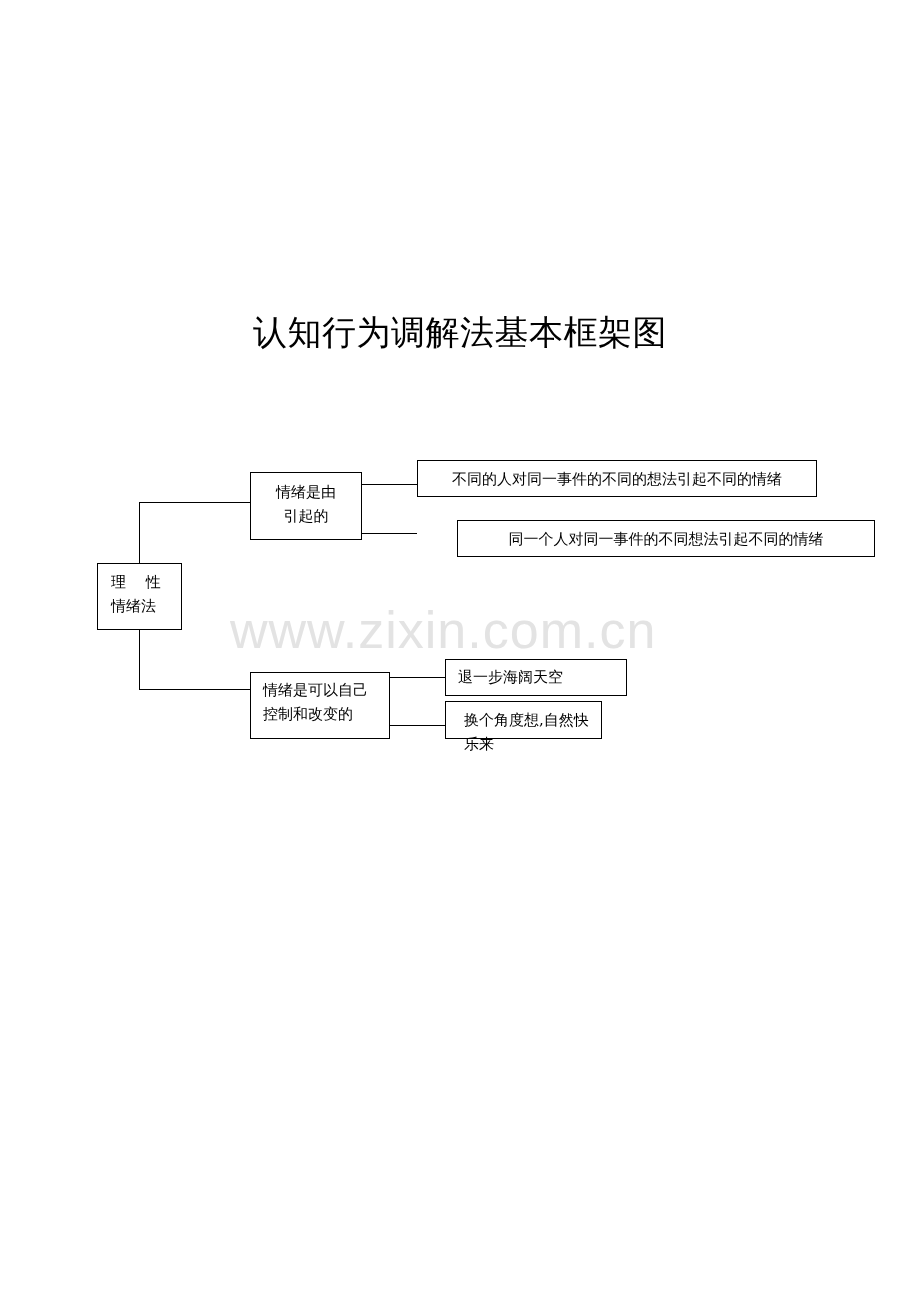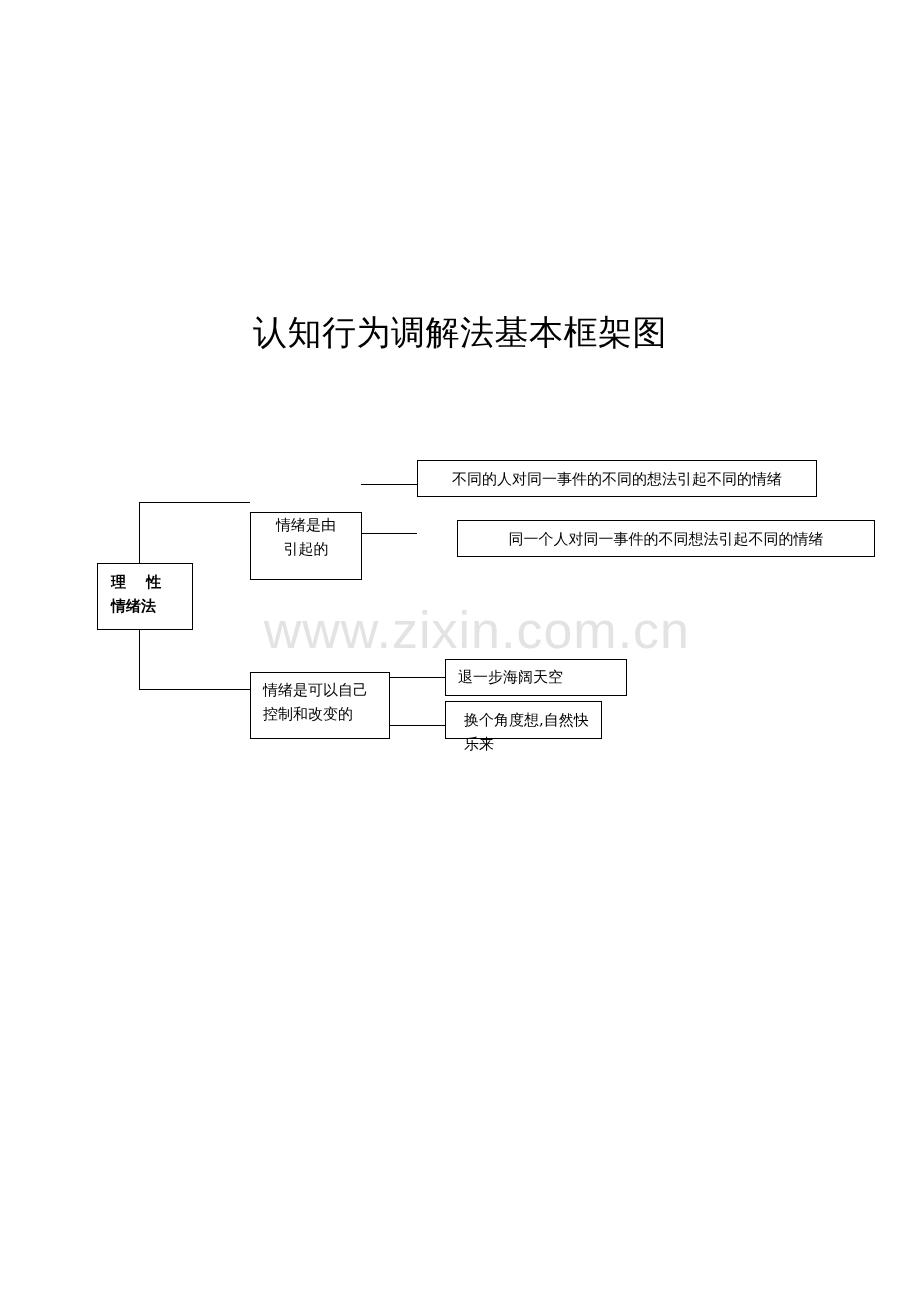--- a/index.html
+++ b/index.html
@@ -4,21 +4,21 @@
   <style>
     html, body { margin:0; padding:0; }
     body { width:920px; height:1302px; background:#ffffff; position:relative; overflow:hidden;
       font-family:"DejaVu Serif","Liberation Serif",serif; color:#000; }
     .title { position:absolute; left:0; width:920px; top:310px; text-align:center; font-size:34px; letter-spacing:0.5px; }
     .box { position:absolute; border:1px solid #000; box-sizing:border-box; background:#fff; font-size:15px; line-height:24px; }
     .line { position:absolute; background:#000; }
     .h { height:1px; }
     .v { width:1px; }
     .center { display:flex; align-items:center; justify-content:center; text-align:center; }
-    .watermark { position:absolute; left:230px; top:600px; width:460px; text-align:right;
+    .watermark { position:absolute; left:230px; top:600px; width:460px; text-align:left;
       font-family:"Liberation Sans","DejaVu Sans",sans-serif; font-size:52px; color:#e3e3e3; letter-spacing:1px; }
     .root-text { padding:6px 0 0 13px; }
     .root-line1 { display:block; word-spacing:0; }
   </style>
 </head>
 <body>
 
 <div class="title">认知行为调解法基本框架图</div>
 
 <div class="watermark">www.zixin.com.cn</div>
@@ -26,26 +26,26 @@
 <div class="line v" style="left:139px; top:502px; height:61px;"></div>
 <div class="line h" style="left:139px; top:502px; width:111px;"></div>
 <div class="line v" style="left:139px; top:629px; height:61px;"></div>
 <div class="line h" style="left:139px; top:689px; width:111px;"></div>
 
 <div class="line h" style="left:361px; top:484px; width:56px;"></div>
 <div class="line h" style="left:361px; top:533px; width:56px;"></div>
 <div class="line h" style="left:389px; top:677px; width:56px;"></div>
 <div class="line h" style="left:389px; top:725px; width:56px;"></div>
 
-<div class="box root-text" style="left:97px; top:563px; width:96px; height:67px;font-weight:bold;">
+<div class="box root-text" style="left:97px; top:563px; width:85px; height:67px;">
   <span class="root-line1">理　 性</span>
   <span style="display:block">情绪法</span>
 </div>
 
-<div class="box" style="left:250px; top:472px; width:112px; height:68px; text-align:center; margin-top:40px;">
+<div class="box" style="left:250px; top:472px; width:112px; height:68px; text-align:center; padding-top:7px;">
   <span style="display:block">情绪是由</span>
   <span style="display:block">引起的</span>
 </div>
 <div class="box center" style="left:417px; top:460px; width:400px; height:37px;">
   <span>不同的人对同一事件的不同的想法引起不同的情绪</span>
 </div>
 <div class="box center" style="left:417px; top:520px; width:418px; height:37px;margin-left:40px;">
   <span>同一个人对同一事件的不同想法引起不同的情绪</span>
 </div>
 

